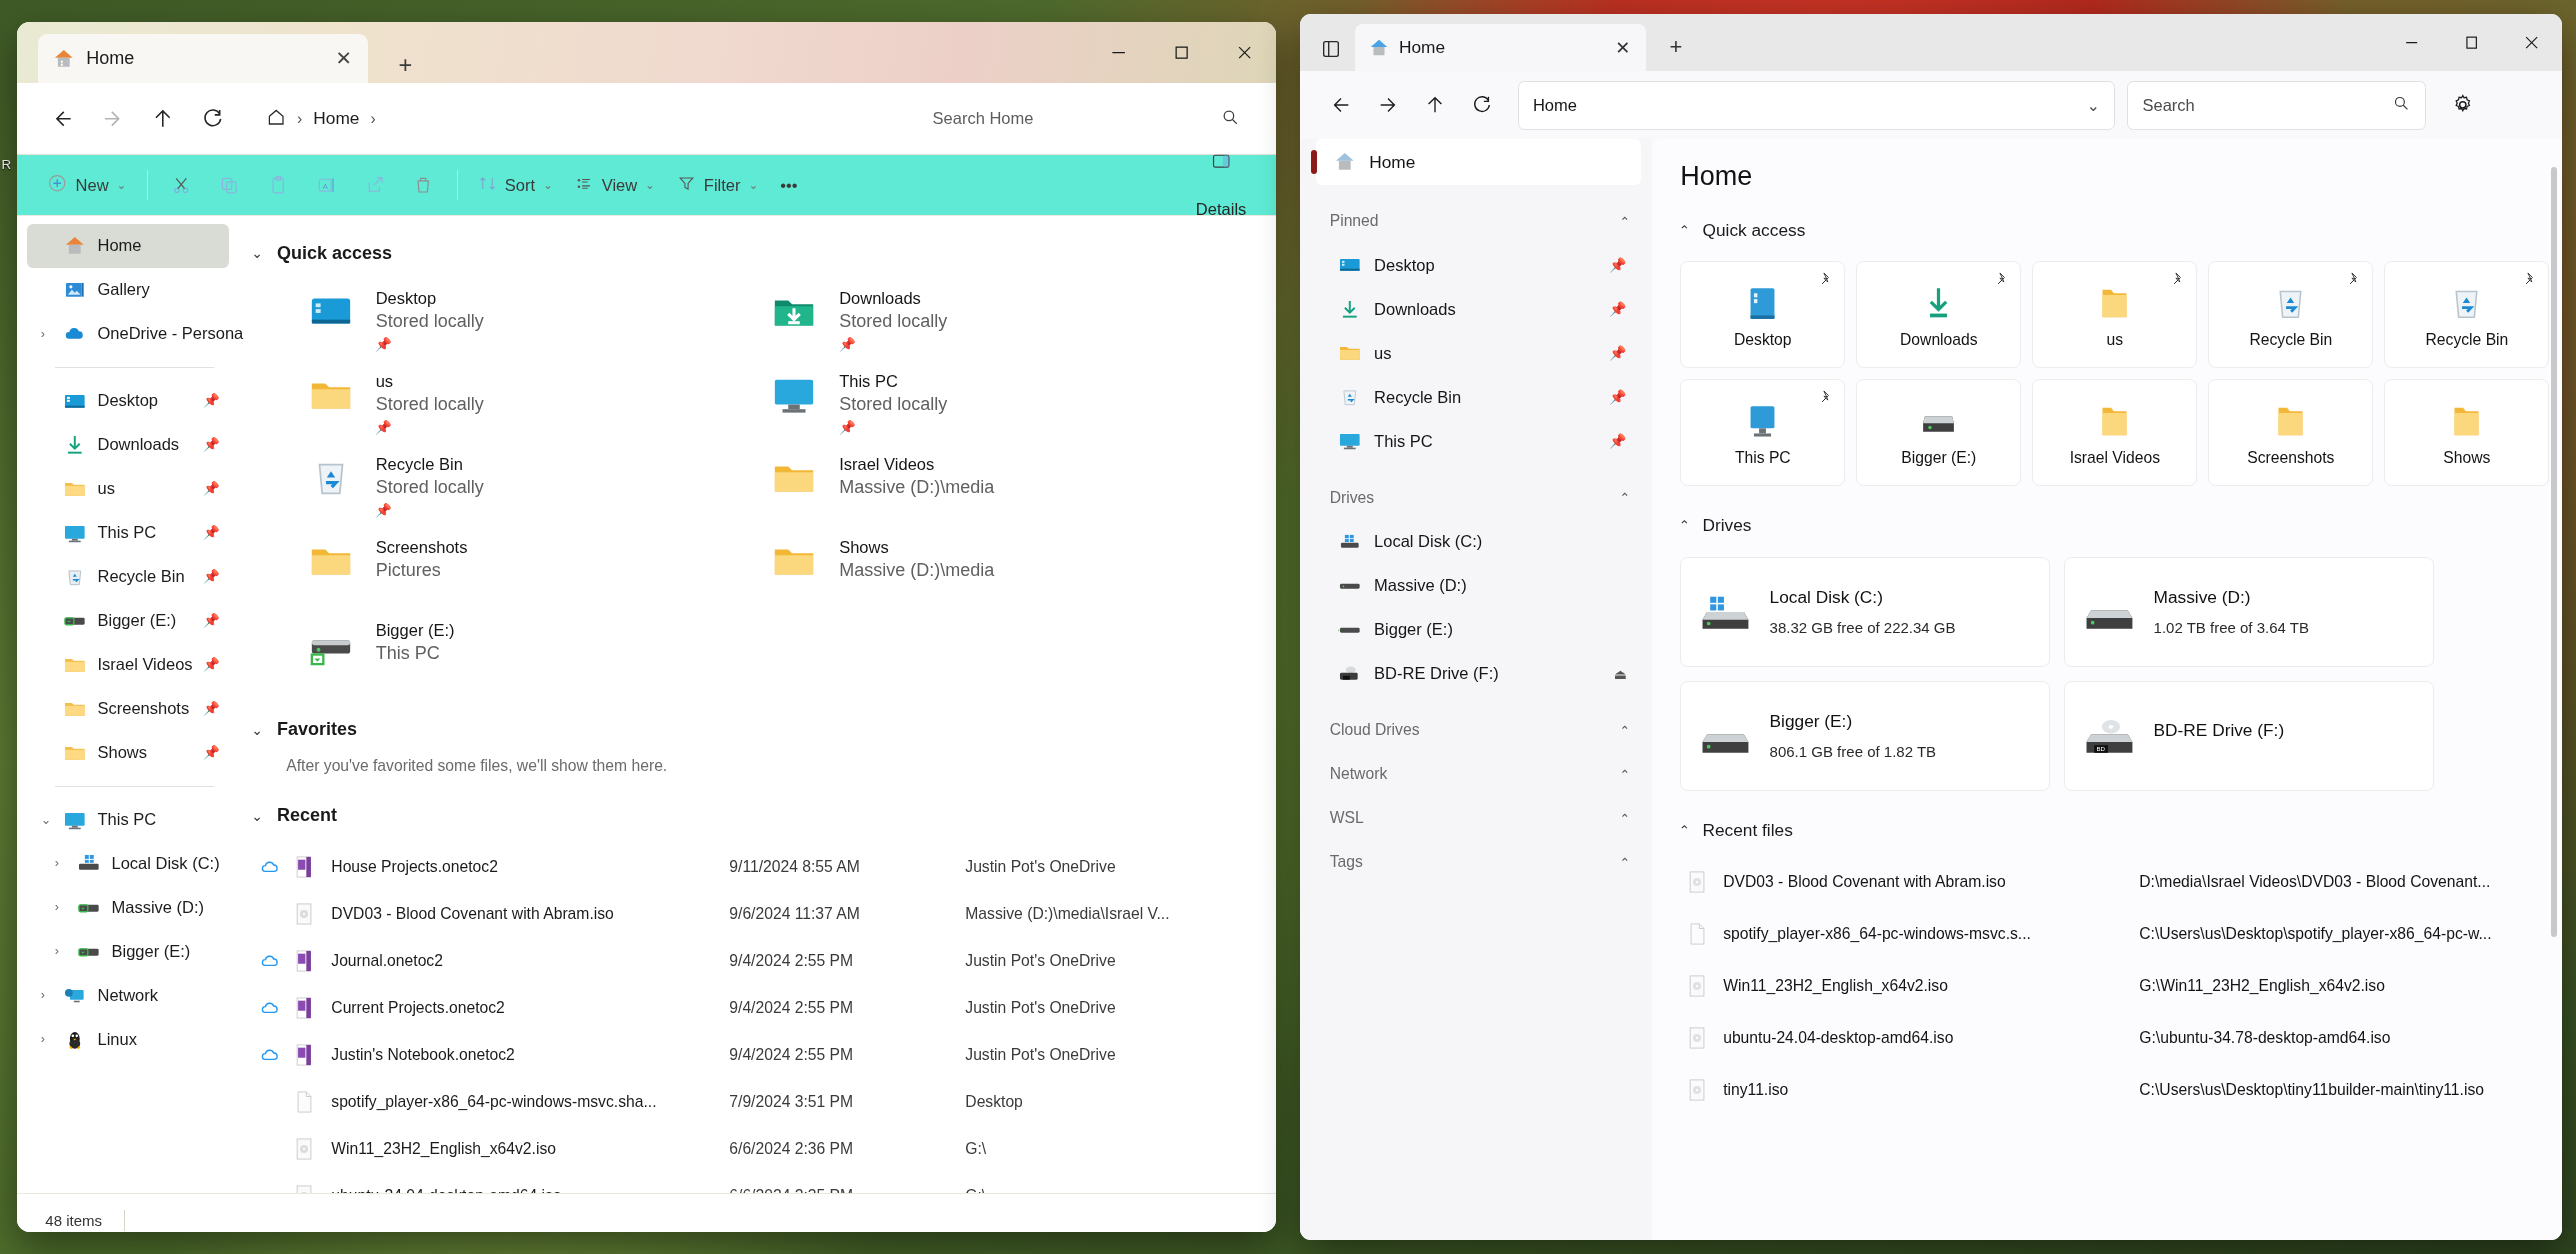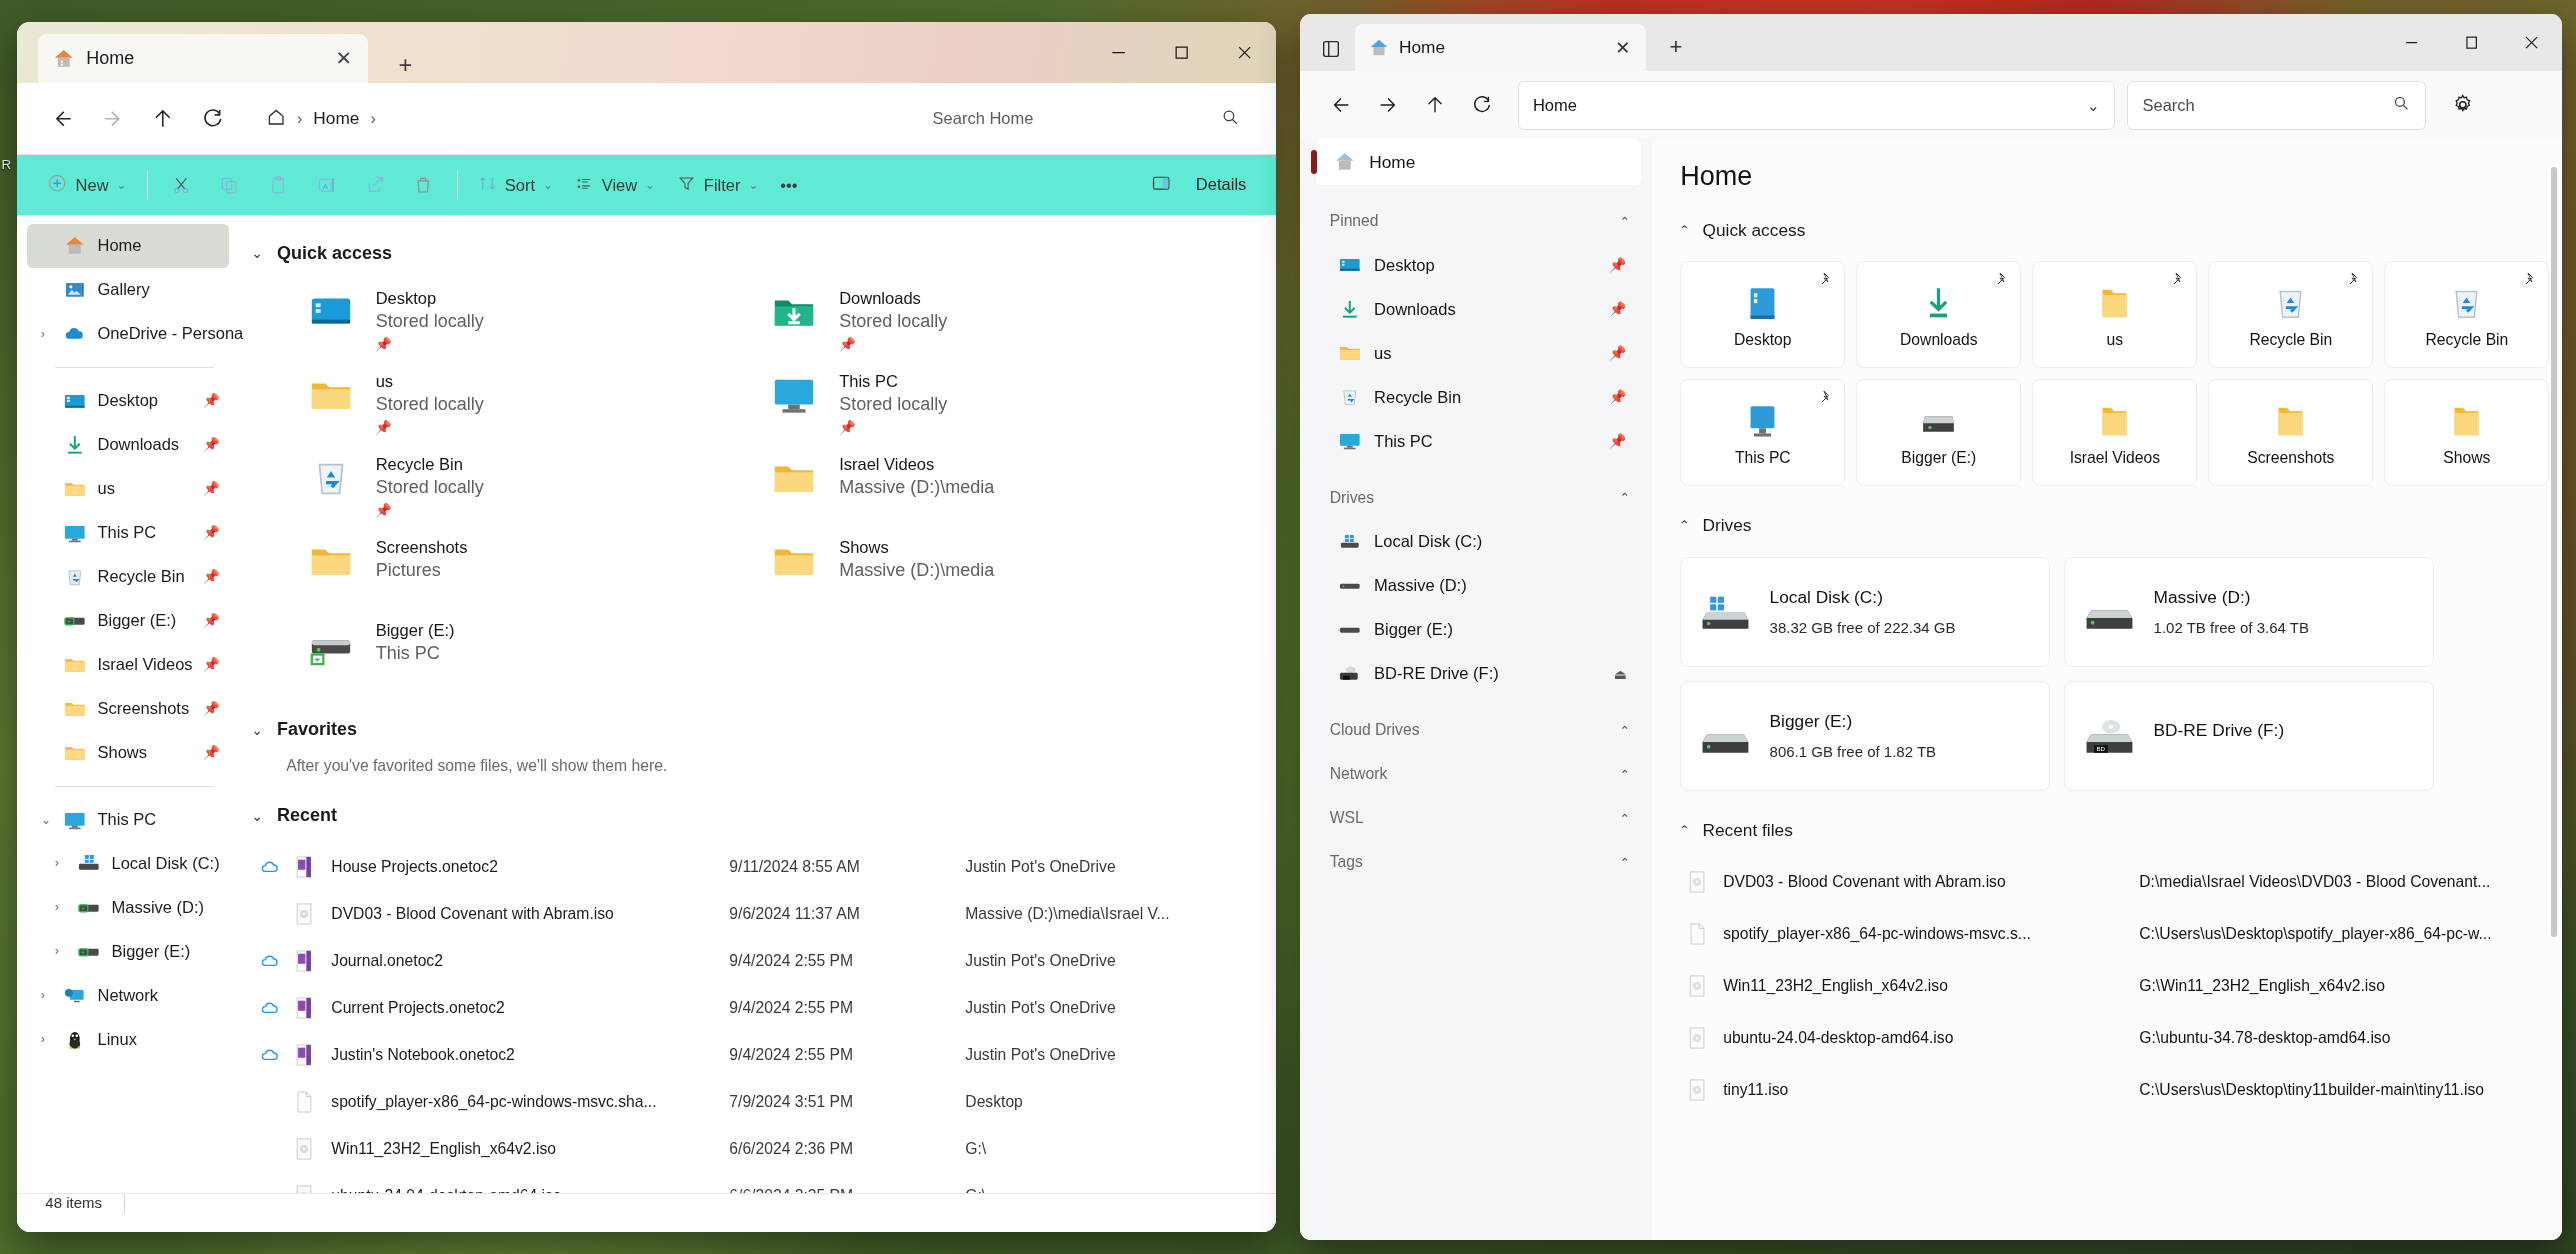--- a/index.html
+++ b/index.html
@@ -100,21 +100,21 @@
 
   #explorer-toolbar {
     height: 61px; background:#5eead4;
     display:flex; align-items:center; padding: 0 19px;
     border-bottom: 0.8px solid #ece9e0;
   }
   .tb { display:flex; align-items:center; gap:7.9px; padding: 0 11px; height:44px; color:#3a3a3a; font-size:16.5px;}
   .tb.icononly { padding: 0 14px; }
   .tbsep { width:0.8px; height:30px; background:#ddd9d0; margin: 0 9.4px; }
   .chev { font-size: 11.8px; color:#777; }
-  #explorer-details { margin-left:auto; display:flex; align-items:center; gap:24px; font-size:16.5px; color:#262626; padding-right: 11px;}
+  #explorer-details { margin-left:auto; display:flex; align-items:center; gap:24px; font-size:16.5px; color:#262626; padding-right: 11px; flex-direction: column;}
 
   #explorer-body { display:flex; height: calc(1210px - 61px - 72px - 61px - 39px); background:#fff; }
 
   
   #explorer-nav { width: 212px; padding: 7.9px 0 0 9.4px; flex: 0 0 212px; }
   .navitem {
     display:flex; align-items:center; height:44px; border-radius:6.3px;
     padding-left: 14px; padding-right: 7.9px; position:relative; font-size: 16.5px; color:#1c1c1c;
     white-space: nowrap;
   }
@@ -140,21 +140,21 @@
   .fav-empty { font-size:15.7px; color:#6b6b6b; padding-left: 35px; padding-top:4.7px; }
   #recent-list { margin-top: 4.7px; }
   .rec-row { display:flex; align-items:center; height:47px; font-size:15.7px; color:#1b1b1b; }
   .rec-cloud { width:38px; flex:0 0 38px; display:flex; align-items:center; justify-content:center;}
   .rec-ico { width:31px; flex:0 0 31px; display:flex; align-items:center; justify-content:center;}
   .rec-name { flex: 0 0 409px; padding-left: 11px; overflow:hidden; white-space:nowrap; text-overflow:ellipsis;}
   .rec-date { flex: 0 0 236px; color:#3a3a3a; }
   .rec-loc  { flex: 1; color:#3a3a3a; overflow:hidden; white-space:nowrap; text-overflow:ellipsis;}
   #explorer-status {
     height: 54px; border-top:0.8px solid #eae7df; background:#fff;
-    display:flex; align-items:flex-start; padding-left: 28px; font-size:15px; color:#333;
+    display:flex; align-items:center; padding-left: 28px; font-size:15px; color:#333;
   }
   #explorer-status .sdiv { width:0.8px; height:20.4px; background:#d8d5cd; margin-left: 22px; }
 
   
   #files-window {
     position:absolute; left: 1300px; top: 14px;
     width: 1262px; height: 1226px;
     border-radius: 11px; overflow:hidden;
     box-shadow: 0 14px 39px rgba(0,0,0,.45);
     background:#f9f9fb;

